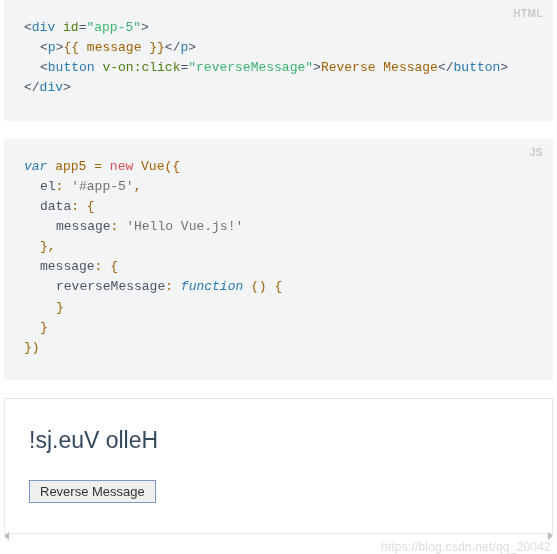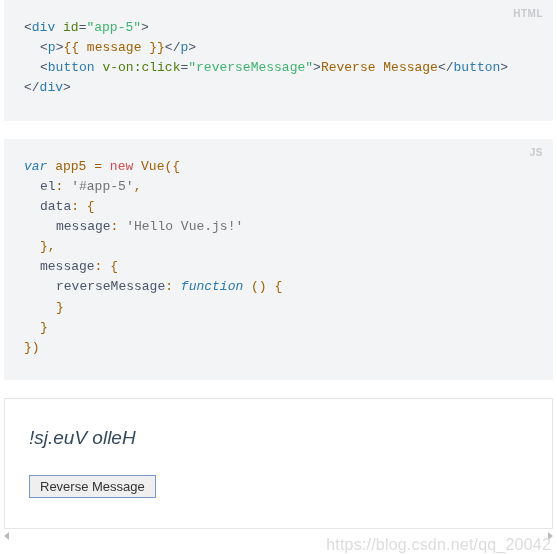--- a/index.html
+++ b/index.html
@@ -43,24 +43,23 @@
 .prop { color: #4a5568; }
 .text { color: #a16207; }
 
 .output-box {
   border: 1px solid #e4e6e8;
   margin: 0 4px 8px 4px;
   padding: 28px 24px 30px 24px;
   font-family: -apple-system, BlinkMacSystemFont, "Segoe UI", Arial, sans-serif;
 }
 .output-text {
-  font-size: 19px;
+  font-size: 23px;
   color: #34495e;
   margin-bottom: 26px;
-  font-style: italic;
 }
 .output-button {
   font-family: -apple-system, BlinkMacSystemFont, "Segoe UI", Arial, sans-serif;
   font-size: 13px;
   background: #efefef;
   border: 1px solid #7a97c9;
   padding: 3px 10px;
   color: #333;
   cursor: pointer;
 }
@@ -77,21 +76,21 @@
   border-top: 4px solid transparent;
   border-bottom: 4px solid transparent;
 }
 .scroll-left { border-right: 5px solid #b8bcc0; }
 .scroll-right { border-left: 5px solid #b8bcc0; margin-left: auto; }
 .watermark {
   position: absolute;
   right: 6px;
   bottom: 0;
   font-family: Arial, sans-serif;
-  font-size: 16px;
+  font-size: 12px;
   color: #dcdcdc;
   letter-spacing: 0.2px;
 }
 </style>
 </head>
 <body>
 
 <div class="code-block">
   <div class="lang-badge">HTML</div>
   <div id="code-html">

